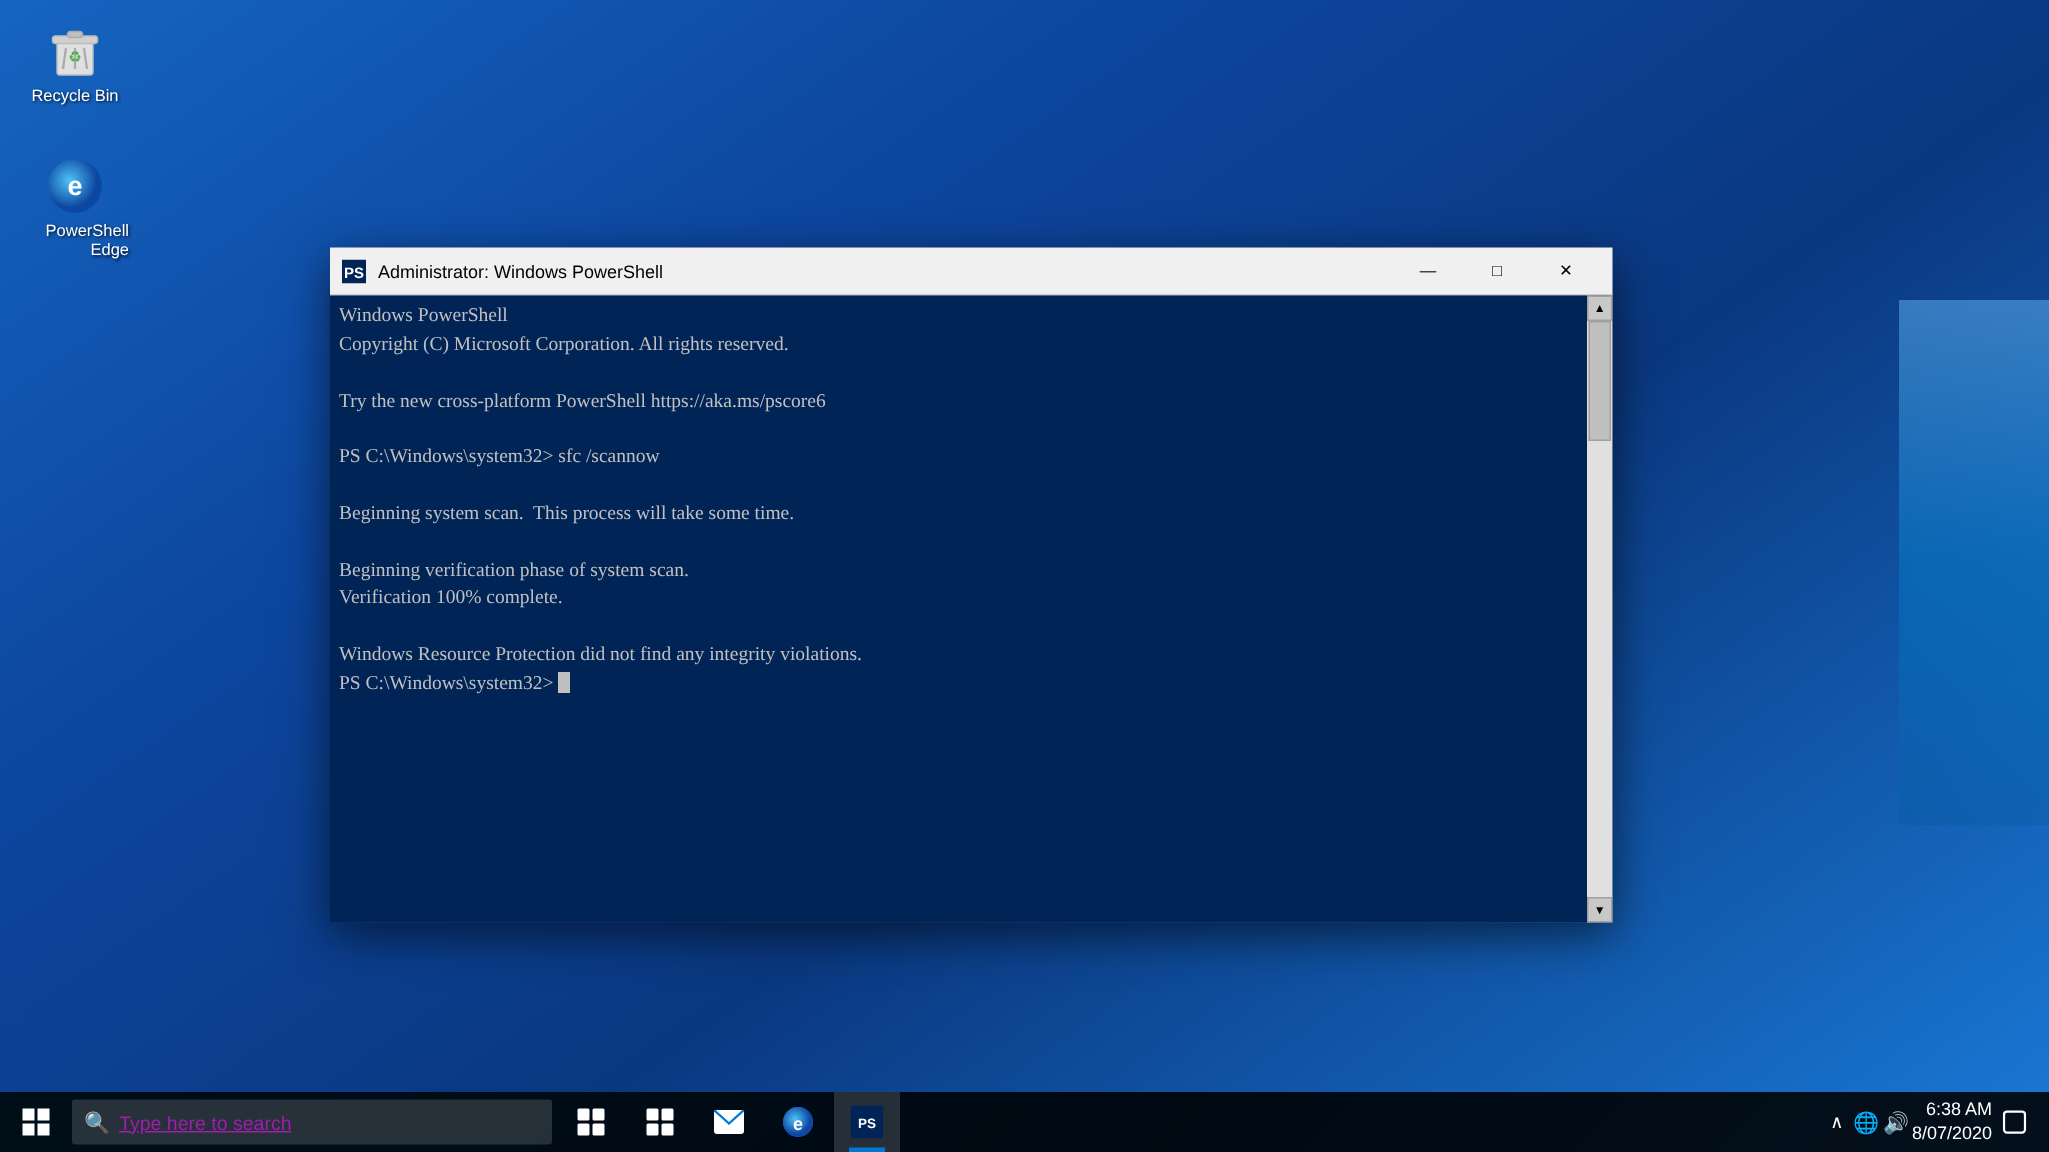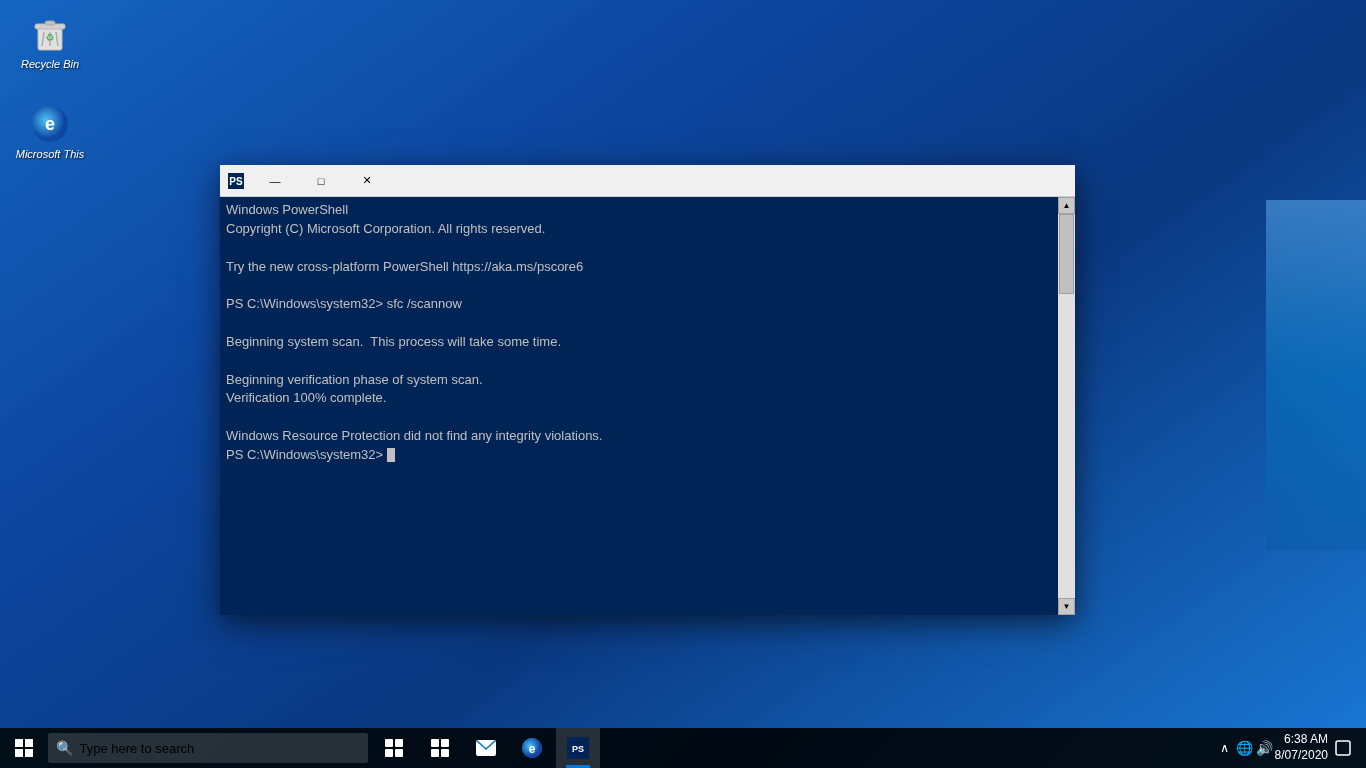--- a/index.html
+++ b/index.html
@@ -48,21 +48,20 @@
       align-items: center;
       justify-content: center;
       font-size: 32px;
     }
     .desktop-icon .icon-label {
       color: #fff;
       font-size: 11px;
       text-align: right;
       text-shadow: 1px 1px 2px rgba(0,0,0,0.8);
       line-height: 1.2;
-      font-style: italic;
     }
 
     
     .recycle-bin-icon {
       top: 10px;
       left: 10px;
     }
 
     
     .edge-icon {
@@ -128,21 +127,21 @@
     .terminal-body {
       flex: 1;
       background: #012456;
       display: flex;
       overflow: hidden;
     }
     .terminal-content {
       flex: 1;
       padding: 4px 6px;
       overflow: hidden;
-      font-family: Liberation Sans, sans-serif;
+      font-family: Liberation Serif, serif;
       font-size: 13px;
       color: #c0c0c0;
       line-height: 1.45;
       white-space: pre;
     }
     .terminal-scrollbar {
       width: 17px;
       background: #e0e0e0;
       display: flex;
       flex-direction: column;
@@ -223,22 +222,23 @@
       padding: 0 8px;
       cursor: text;
       flex-shrink: 0;
     }
     .search-icon-tb {
       color: #ccc;
       font-size: 14px;
       margin-right: 6px;
     }
     .search-placeholder {
-      color: #000000;
+      color: #a21caf;
       font-size: 13px;
+      text-decoration: underline;
     }
 
     
     .taskbar-center {
       flex: 1;
       display: flex;
       align-items: center;
       gap: 2px;
       padding: 0 4px;
     }
@@ -343,34 +343,35 @@
         <circle cx="20" cy="20" r="18" fill="url(#edgeGrad)"></circle>
         <defs>
           <radialGradient id="edgeGrad" cx="40%" cy="40%">
             <stop offset="0%" stop-color="#4fc3f7"></stop>
             <stop offset="100%" stop-color="#0d47a1"></stop>
           </radialGradient>
         </defs>
         <text x="20" y="26" text-anchor="middle" font-size="18" fill="white" font-weight="bold">e</text>
       </svg>
     </div>
-    <span class="icon-label">Microsoft This</span>
+    <span class="icon-label">PowerShell Edge</span>
   </div>
 
   <div style="position:absolute;right:0;top:200px;width:100px;height:350px;background:linear-gradient(180deg,rgba(100,181,246,0.5) 0%,rgba(2,136,209,0.4) 50%,rgba(1,87,155,0.3) 100%);z-index:2;"></div>
 
   <div class="powershell-window">
 
     <div class="title-bar">
       <div class="title-bar-icon">
         <svg width="16" height="16" viewBox="0 0 16 16">
           <rect width="16" height="16" fill="#012456"></rect>
           <text x="8" y="12" text-anchor="middle" font-size="10" fill="#fff" font-weight="bold">PS</text>
         </svg>
       </div>
+      <span class="title-bar-text">Administrator: Windows PowerShell</span>
       <div class="title-bar-controls">
         <button class="title-btn">—</button>
         <button class="title-btn">□</button>
         <button class="title-btn close-btn">✕</button>
       </div>
     </div>
 
     <div class="terminal-body">
       <div class="terminal-content"><span>Windows PowerShell
 Copyright (C) Microsoft Corporation. All rights reserved.

